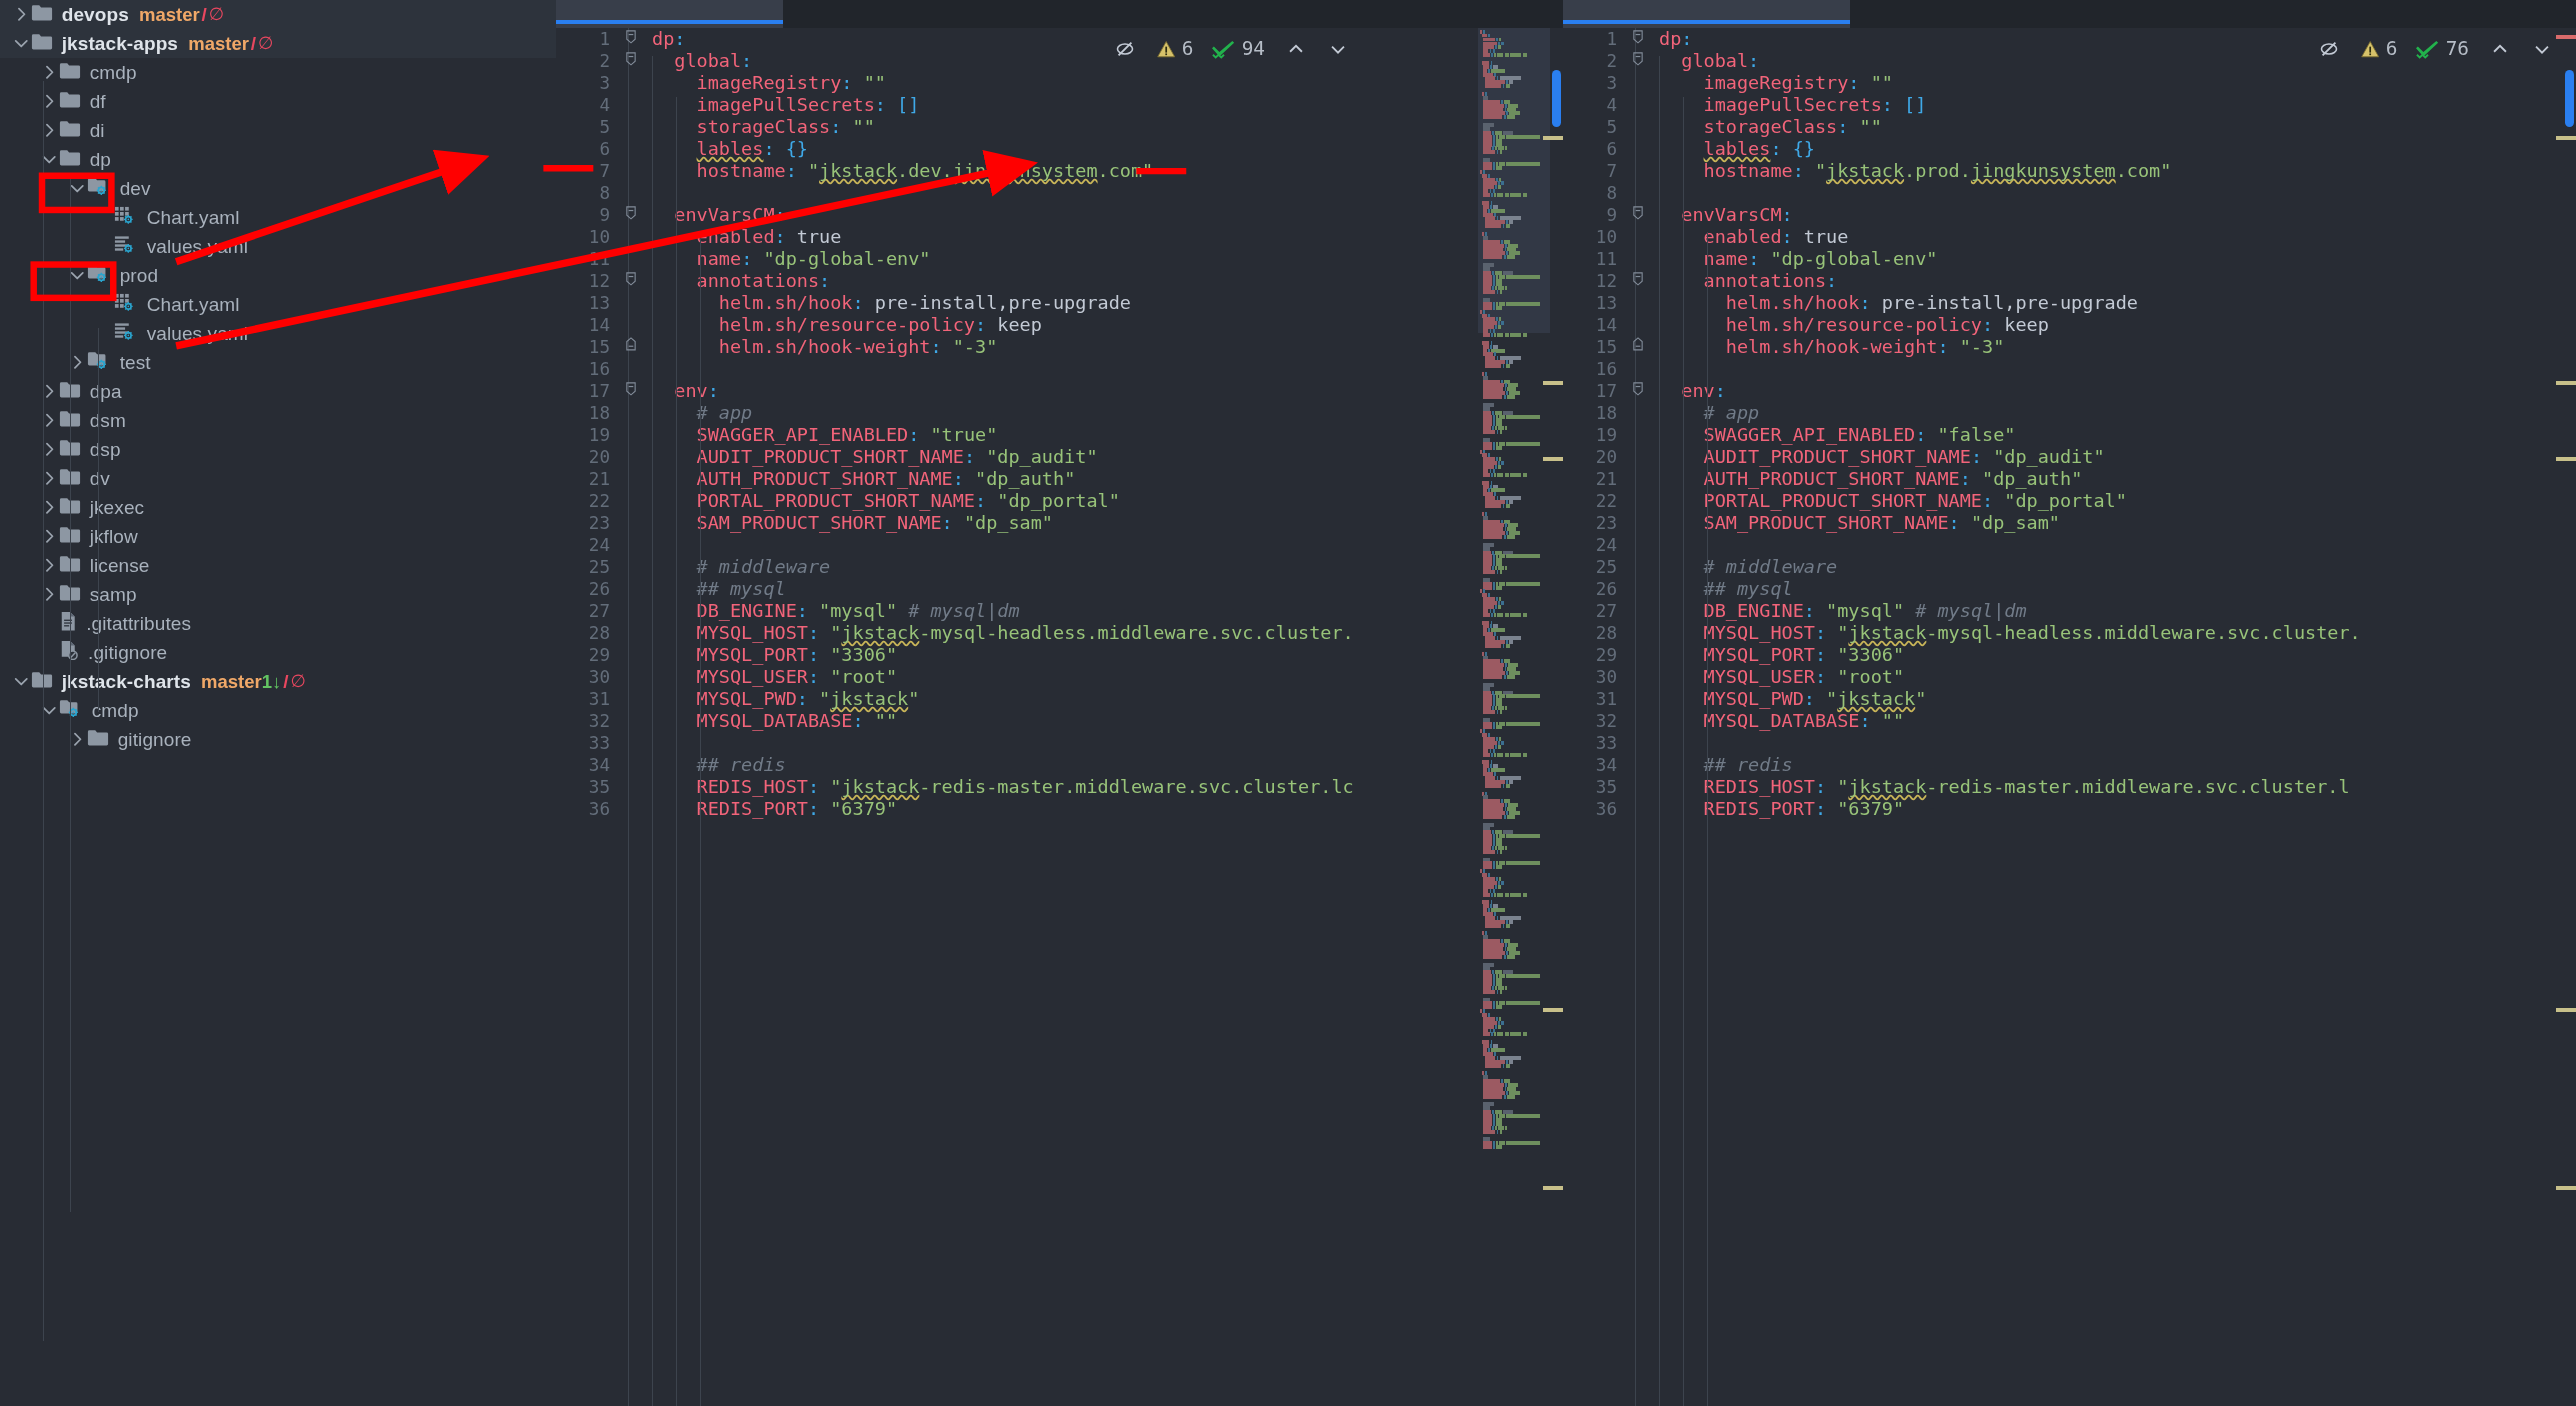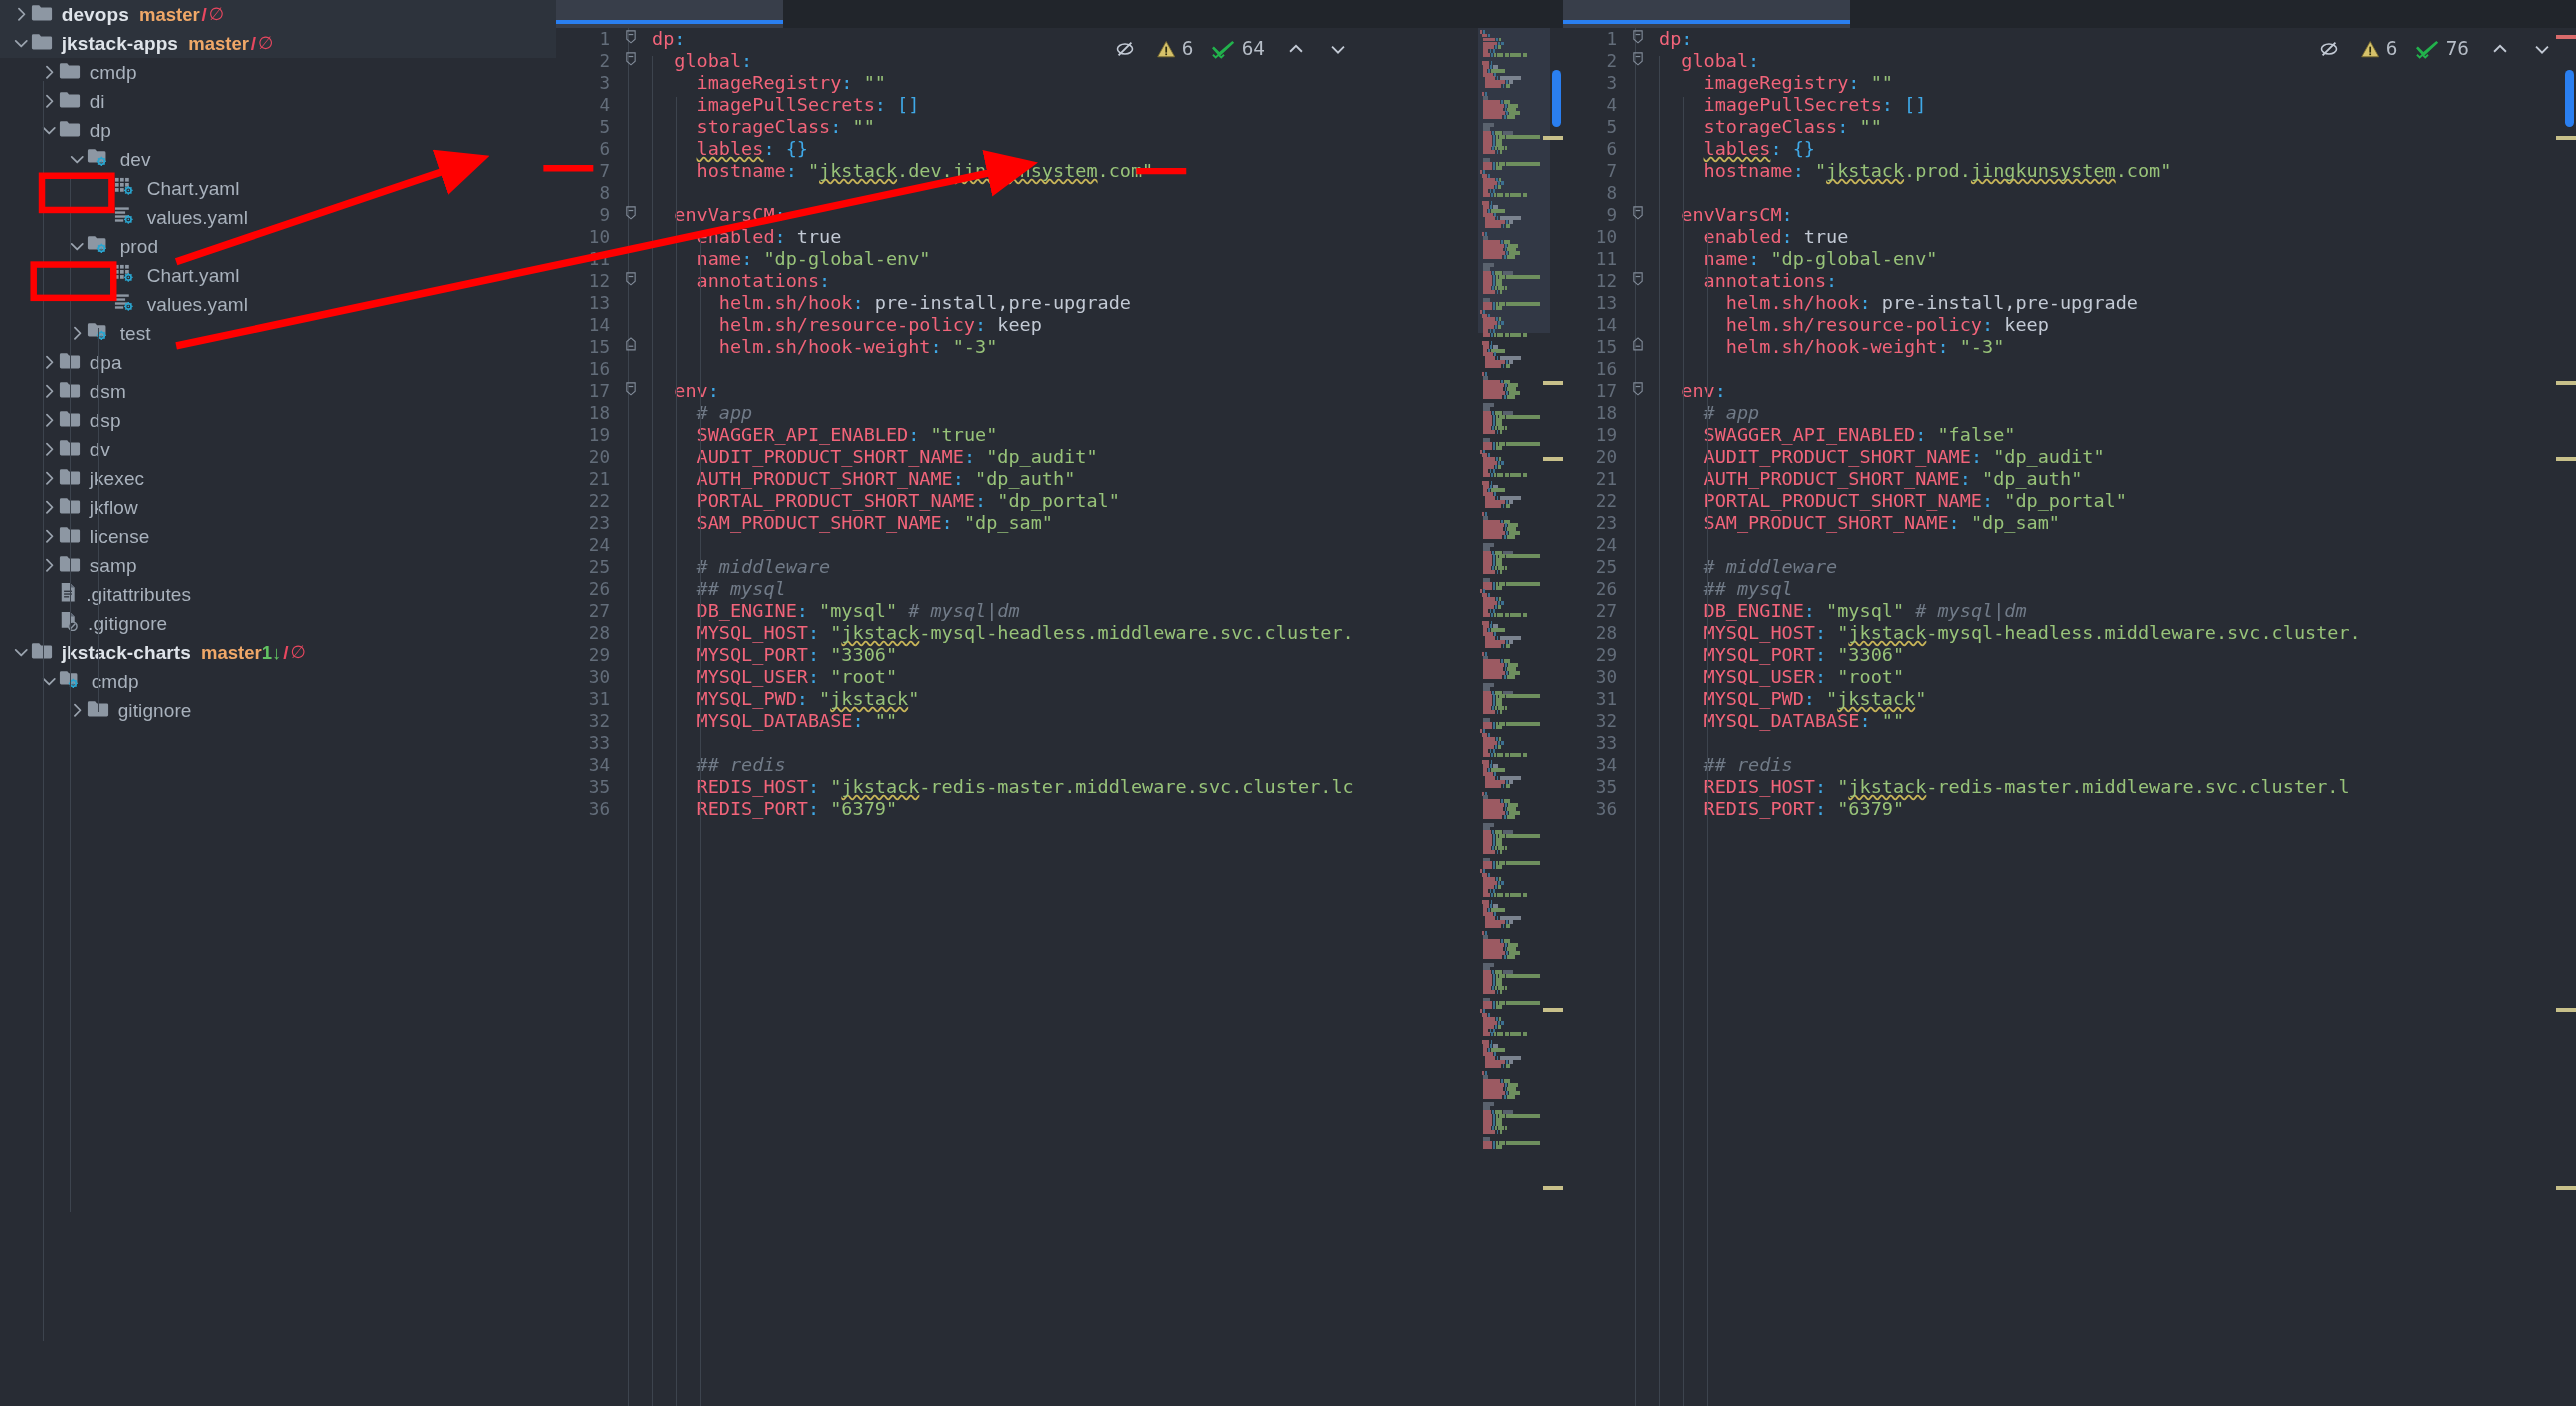--- a/index.html
+++ b/index.html
@@ -165,20 +165,31 @@
         <div class="tree-row" style="padding-left:39px;">
           <span class="arrow">
             <svg width="18.5" height="18.5" viewBox="0 0 20 20" fill="none" stroke="#9aa3ae" stroke-width="1.9" stroke-linecap="round" stroke-linejoin="round">
               <polyline points="7.5,4 13.5,10 7.5,16"></polyline>
             </svg>
           </span>
           <span class="ico"><svg width="22" height="17.6" viewBox="0 0 24 19">
               <path d="M1 3 a1.6 1.6 0 0 1 1.6-1.6 H9 l2 2.2 H21.4 A1.6 1.6 0 0 1 23 5.2 V16.4 A1.6 1.6 0 0 1 21.4 18 H2.6 A1.6 1.6 0 0 1 1 16.4 Z" fill="#8d97a3"></path>
             </svg></span>
           <span class="tree-label">cmdp</span>
+        </div>
+        <div class="tree-row" style="padding-left:39px;">
+          <span class="arrow">
+            <svg width="18.5" height="18.5" viewBox="0 0 20 20" fill="none" stroke="#9aa3ae" stroke-width="1.9" stroke-linecap="round" stroke-linejoin="round">
+              <polyline points="7.5,4 13.5,10 7.5,16"></polyline>
+            </svg>
+          </span>
+          <span class="ico"><svg width="22" height="17.6" viewBox="0 0 24 19">
+              <path d="M1 3 a1.6 1.6 0 0 1 1.6-1.6 H9 l2 2.2 H21.4 A1.6 1.6 0 0 1 23 5.2 V16.4 A1.6 1.6 0 0 1 21.4 18 H2.6 A1.6 1.6 0 0 1 1 16.4 Z" fill="#8d97a3"></path>
+            </svg></span>
+          <span class="tree-label">df</span>
         </div>
         <div class="tree-row" style="padding-left:39px;">
           <span class="arrow">
             <svg width="18.5" height="18.5" viewBox="0 0 20 20" fill="none" stroke="#9aa3ae" stroke-width="1.9" stroke-linecap="round" stroke-linejoin="round">
               <polyline points="7.5,4 13.5,10 7.5,16"></polyline>
             </svg>
           </span>
           <span class="ico"><svg width="22" height="17.6" viewBox="0 0 24 19">
               <path d="M1 3 a1.6 1.6 0 0 1 1.6-1.6 H9 l2 2.2 H21.4 A1.6 1.6 0 0 1 23 5.2 V16.4 A1.6 1.6 0 0 1 21.4 18 H2.6 A1.6 1.6 0 0 1 1 16.4 Z" fill="#8d97a3"></path>
             </svg></span>
@@ -627,21 +638,21 @@
             <rect x="11" y="9" width="2" height="7" fill="#2b2b10"></rect>
             <rect x="11" y="17" width="2" height="2" fill="#2b2b10"></rect>
           </svg>
           <span>6</span>
         </span>
         <span class="item">
           <svg width="24" height="20.4" viewBox="0 0 26 22">
             <path d="M2 8 L8 14 L22 2 L24 4 L8 19 L0 10 Z" fill="#22b24c"></path>
             <path d="M1 17 l3 3 l3 -3 l3 3 l3 -3" stroke="#22b24c" stroke-width="2" fill="none"></path>
           </svg>
-          <span>64</span>
+          <span>94</span>
         </span>
         <span class="item">
           <svg width="24" height="20.4" viewBox="0 0 24 24" fill="none" stroke="#c3cad5" stroke-width="2.2">
             <polyline points="5,15 12,8 19,15"></polyline>
           </svg>
         </span>
         <span class="item">
           <svg width="24" height="20.4" viewBox="0 0 24 24" fill="none" stroke="#c3cad5" stroke-width="2.2">
             <polyline points="5,9 12,16 19,9"></polyline>
           </svg>

